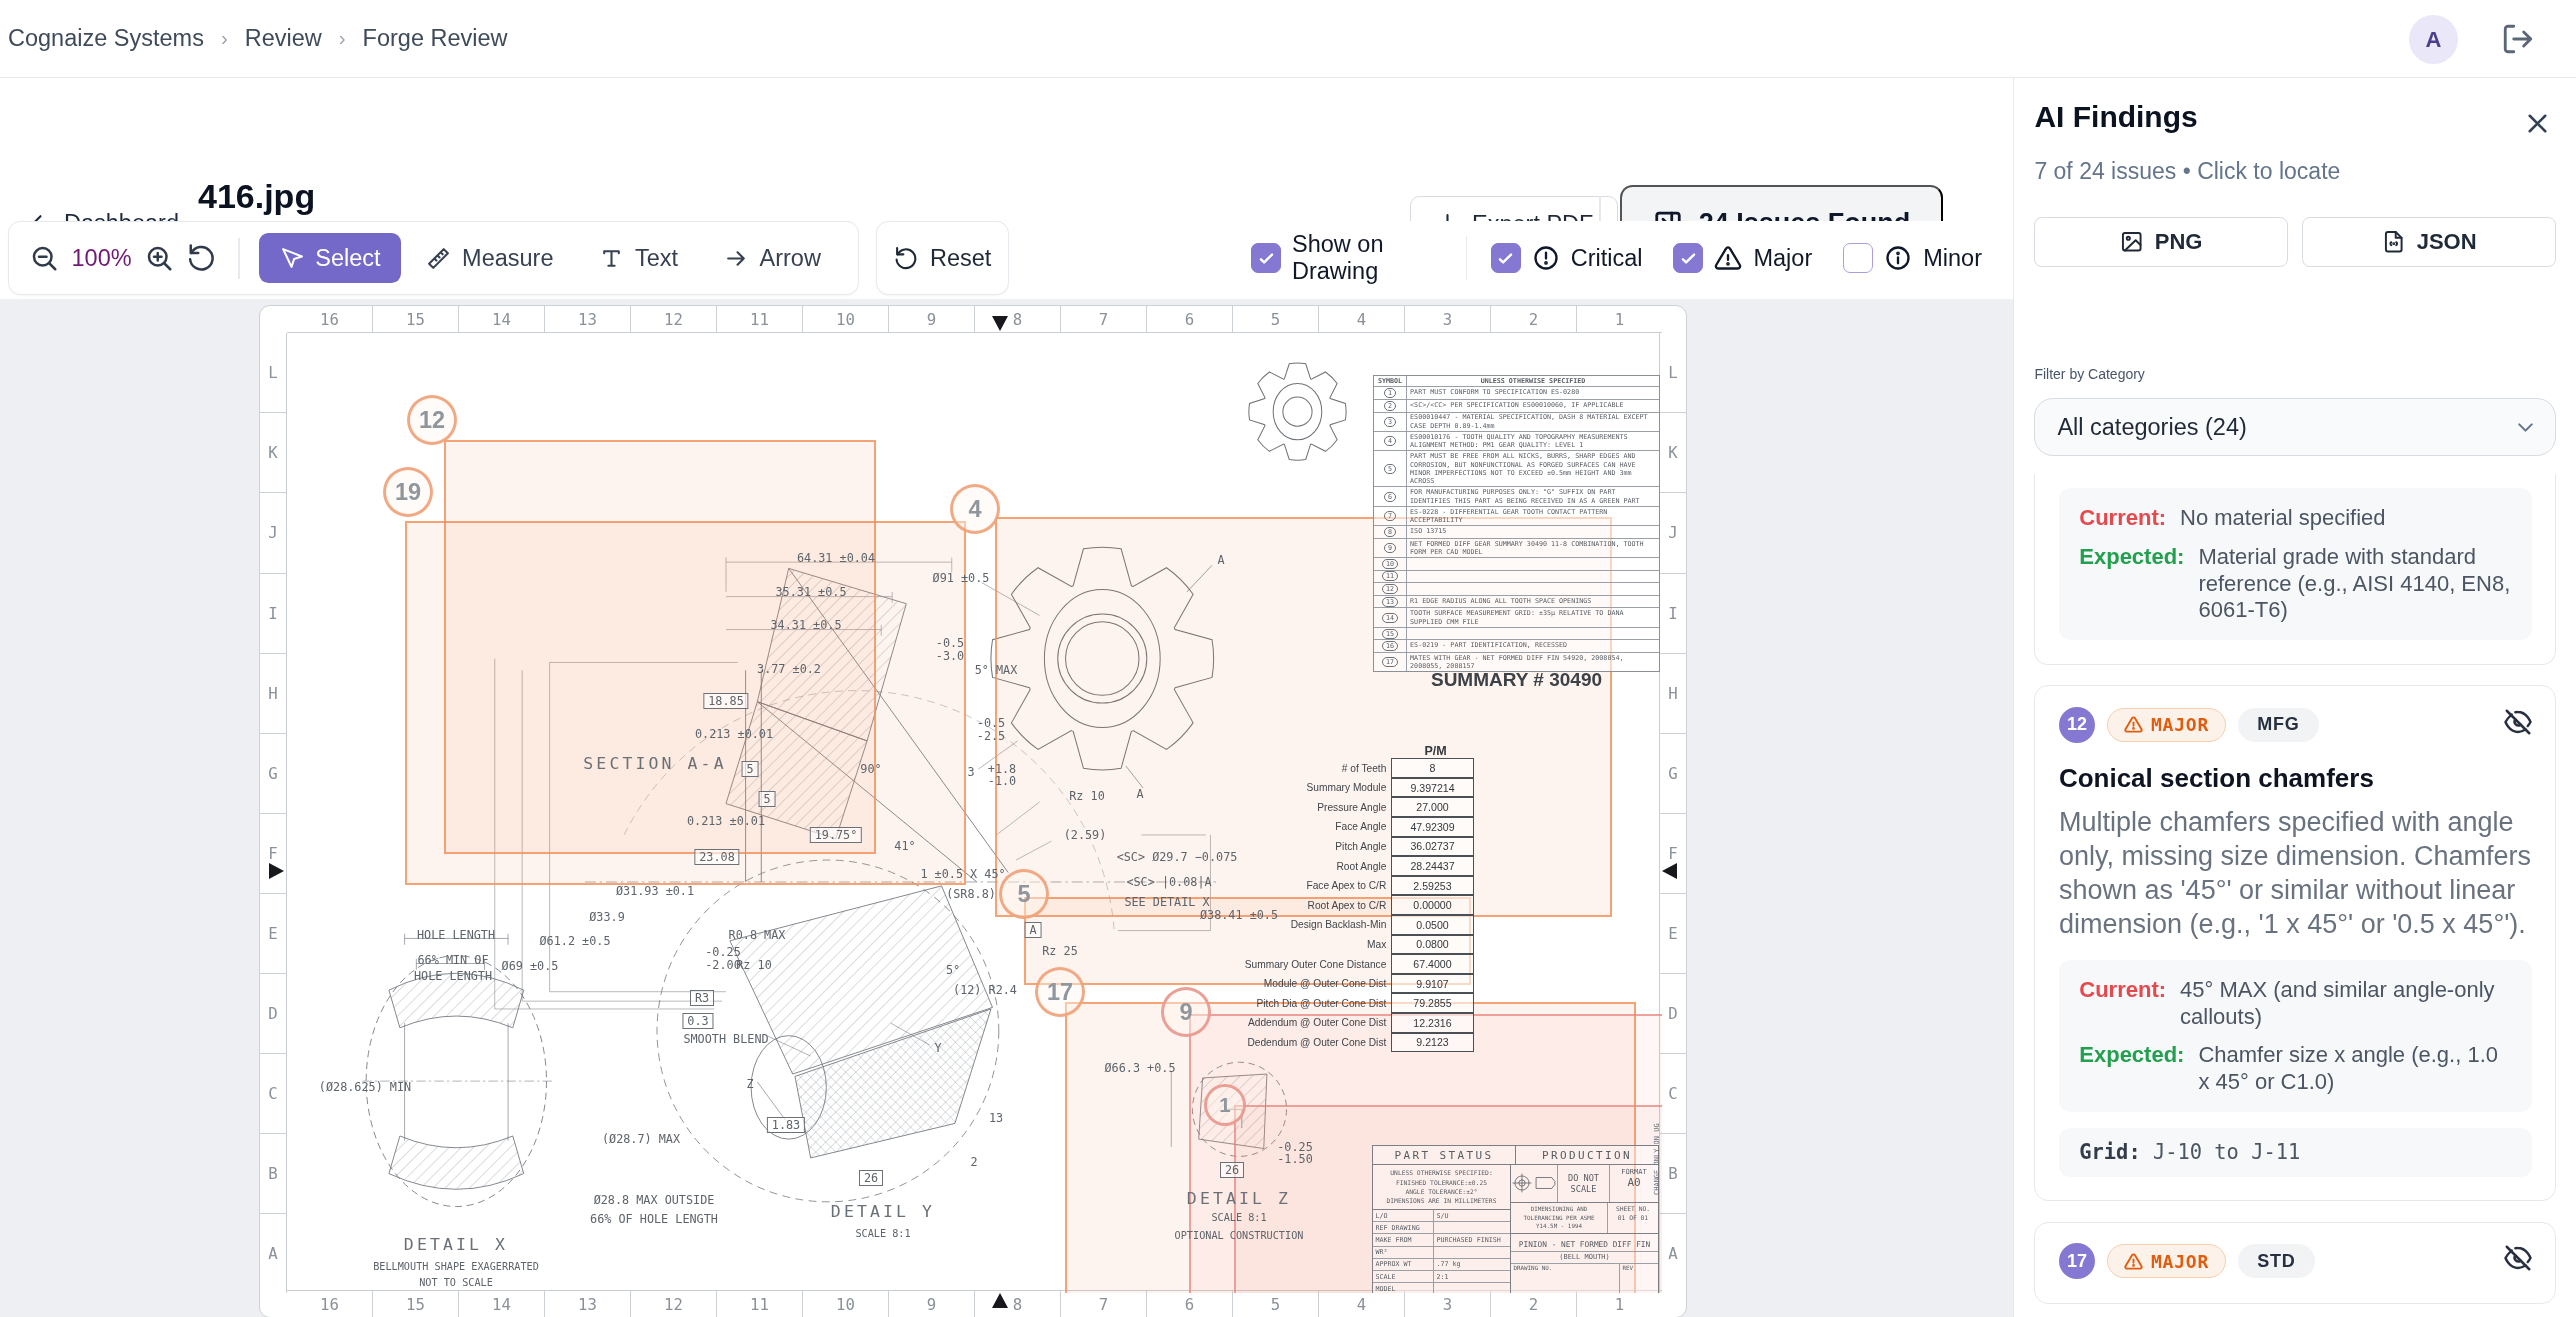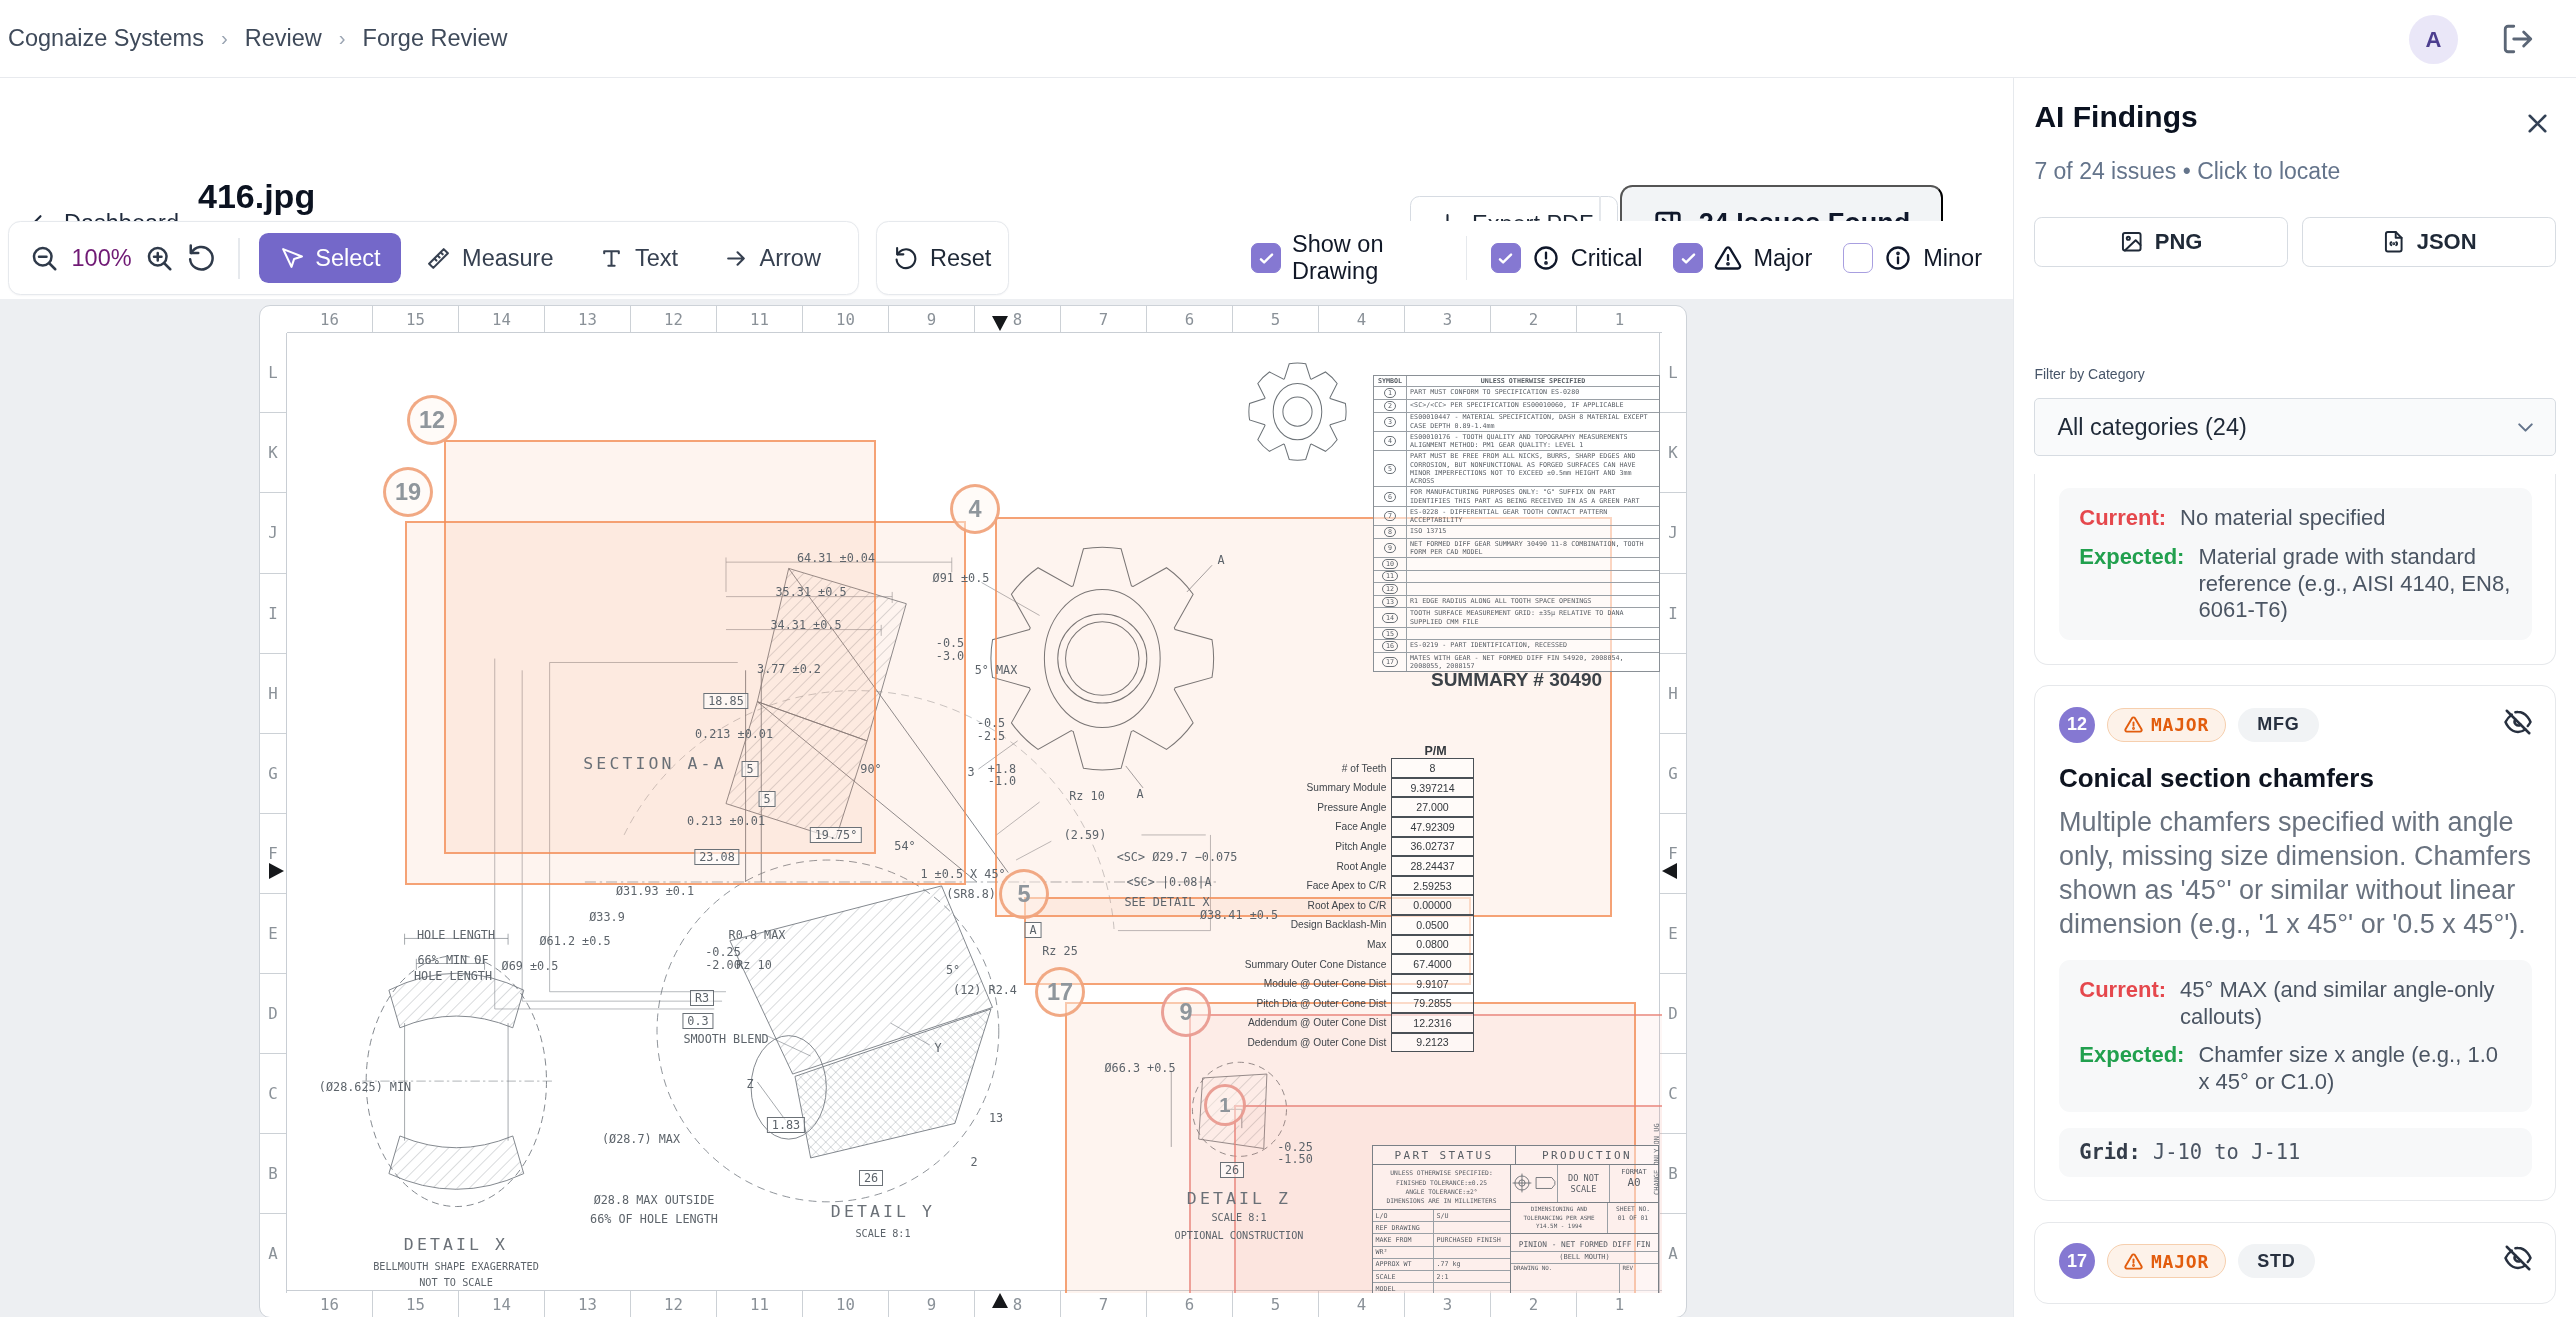--- a/index.html
+++ b/index.html
@@ -130,21 +130,21 @@
   
   #sidebar { position:absolute; left:2013px; top:78px; width:563px; height:1239px; background:#fff; border-left:1.6px solid #e6e9ed; }
   #sb-title { position:absolute; left:20.4px; top:22px; font-size:30px; font-weight:bold; color:#0b1220; }
   #sb-close { position:absolute; right:23.5px; top:30px; width:31px; height:31px; color:#334155; cursor:pointer; }
   #sb-sub { position:absolute; left:20.4px; top:80px; font-size:23px; color:#64748b; }
   #sb-btns { position:absolute; left:20.4px; top:139px; width:522px; display:flex; gap:14px; }
   .sb-btn { flex:1; height:50px; border:1.6px solid #d7dce2; border-radius:7.8px; background:#fff; display:flex;
     align-items:center; justify-content:center; gap:11px; font-size:22px; font-weight:600; color:#1f2937; cursor:pointer; }
   .sb-btn svg { width:23.5px; height:23.5px; }
   #sb-filter-label { position:absolute; left:20.4px; top:288px; font-size:14px; color:#475569; }
-  #sb-select { position:absolute; left:20.4px; top:320px; width:522px; height:58px; border:1.6px solid #d7dce2; border-radius:5px;
+  #sb-select { position:absolute; left:20.4px; top:320px; width:522px; height:58px; border:1.6px solid #d7dce2; border-radius:19px;
     background:#f9fafb; display:flex; align-items:center; padding:0 22px; font-size:23.5px; color:#1f2937; cursor:pointer; }
   #sb-select .chev { position:absolute; right:17px; width:25px; height:25px; color:#64748b; }
   #sb-list { position:absolute; left:20.4px; top:396px; width:522px; bottom:0; overflow:hidden; display:flex;
     flex-direction:column; gap:20.4px; }
   .card { border:1.6px solid #e6e8eb; border-radius:14px; background:#fff; padding:20.4px 23.5px 23.5px; position:relative; flex:none; }
   .card.partial { border-top:none; border-radius:0 0 14px 14px; padding-top:0; margin-top:-4.7px; }
   .card-head { display:flex; align-items:center; gap:12.5px; }
   .numball { width:36px; height:36px; border-radius:50%; background:#8578d2; color:#fff; font-weight:bold; font-size:18px;
     display:flex; align-items:center; justify-content:center; flex:none; }
   .sev-pill { height:34px; padding:0 15.7px; border-radius:17px; background:#fdf2e9; border:1.6px solid #f6cfae;
@@ -809,21 +809,21 @@
         <div class="dlabel" style="left: 447px; top: 401px;">0.213 ±0.01</div>
         <div class="dlabel" style="left: 704px; top: 390px;">-0.5</div>
         <div class="dlabel" style="left: 704px; top: 403px;">-2.5</div>
         <div class="dlabel" style="left: 584px; top: 436px;">90°</div>
         <div class="dlabel" style="left: 715px; top: 436px;">+1.8</div>
         <div class="dlabel" style="left: 715px; top: 448px;">-1.0</div>
         <div class="dlabel box" style="left: 463px; top: 436px;">5</div>
         <div class="dlabel box" style="left: 480px; top: 466px;">5</div>
         <div class="dlabel" style="left: 439px; top: 488px;">0.213 ±0.01</div>
         <div class="dlabel box" style="left: 549px; top: 502px;">19.75°</div>
-        <div class="dlabel" style="left: 618px; top: 513px;">54°</div>
+        <div class="dlabel" style="left: 618px; top: 513px;">41°</div>
         <div class="dlabel" style="left: 800px; top: 463px;">Rz 10</div>
         <div class="dlabel" style="left: 798px; top: 502px;">(2.59)</div>
         <div class="dlabel box" style="left: 430px; top: 524px;">23.08</div>
         <div class="dlabel" style="left: 368px; top: 558px;">Ø31.93 ±0.1</div>
         <div class="dlabel" style="left: 320px; top: 584px;">Ø33.9</div>
         <div class="dlabel" style="left: 676px; top: 541px;">1 ±0.5 X 45°</div>
         <div class="dlabel" style="left: 684px; top: 561px;">(SR8.8)</div>
         <div class="dlabel" style="left: 890px; top: 524px;">&lt;SC&gt; Ø29.7 −0.075</div>
         <div class="dlabel" style="left: 882px; top: 549px;">&lt;SC&gt; |0.08|A</div>
         <div class="dlabel" style="left: 880px; top: 569px;">SEE DETAIL X</div>

